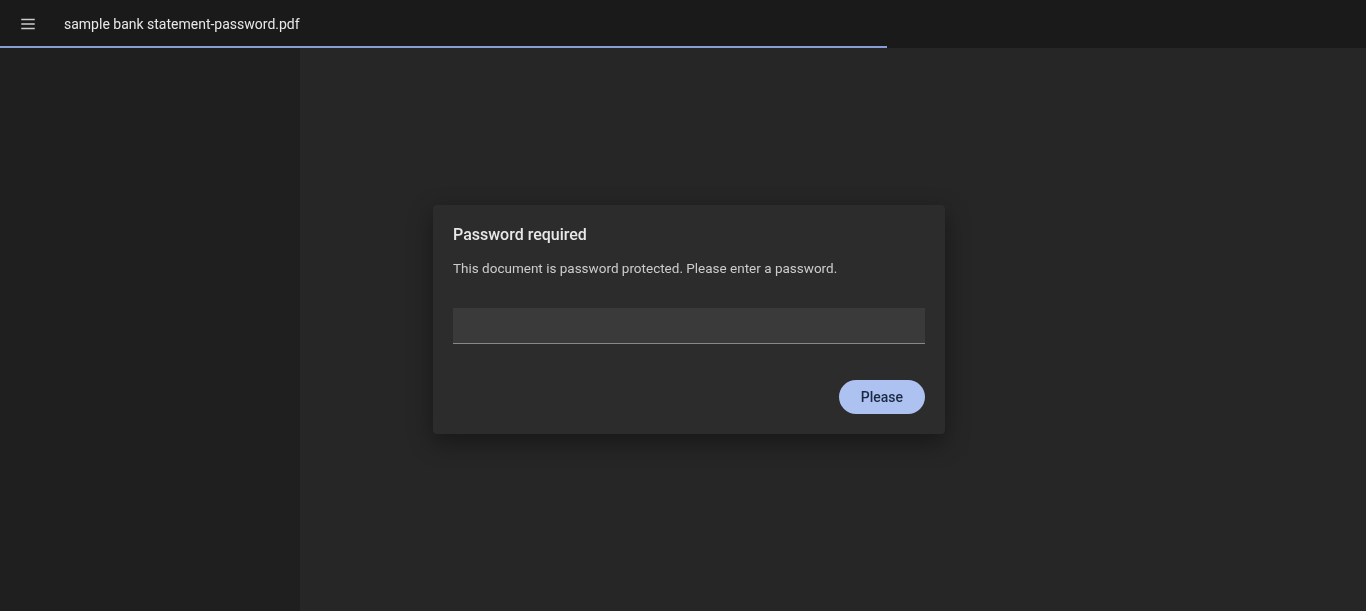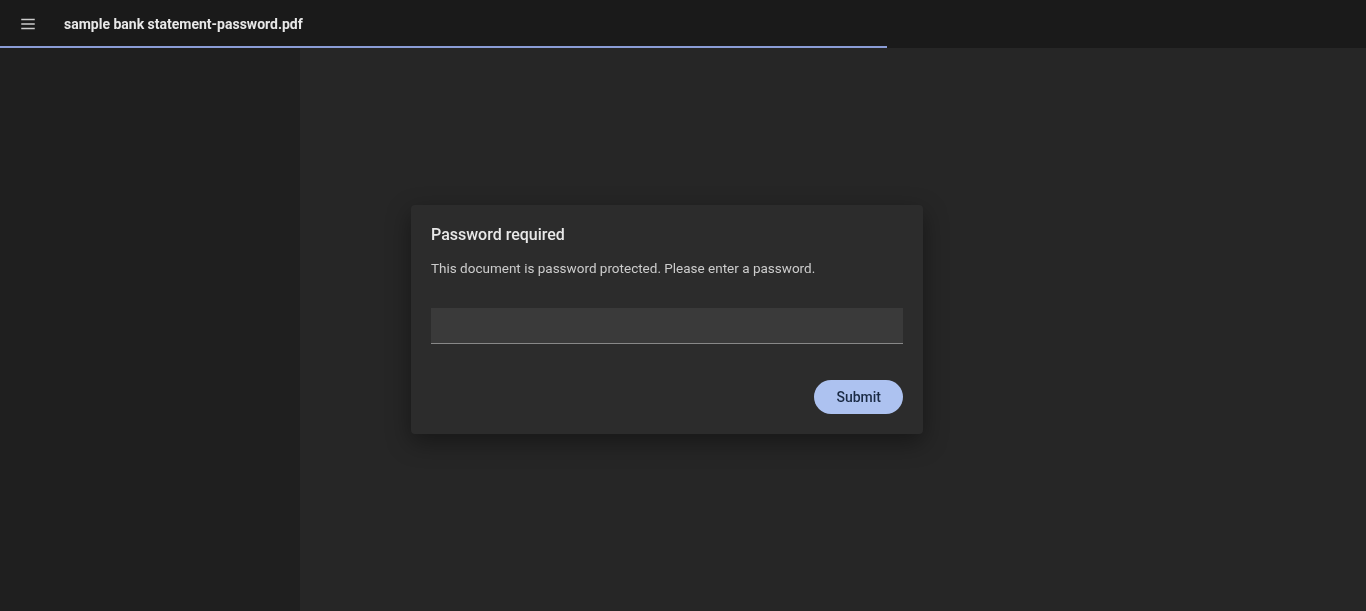--- a/index.html
+++ b/index.html
@@ -38,21 +38,21 @@
     }
     
     .menu-icon svg {
       width: 18px;
       height: 18px;
     }
     
     .filename {
       color: #e8e8e8;
       font-size: 14px;
-      font-weight: 700;
+      font-weight: 400;
     }
     
     .progress-bar {
       position: absolute;
       bottom: 0;
       left: 0;
       height: 2px;
       background: #8a9cd6;
       width: 887px;
     }
@@ -79,21 +79,21 @@
     }
     
     .dialog {
       width: 512px;
       background: #2c2c2c;
       border-radius: 4px;
       padding: 20px;
       box-shadow: 0 8px 24px rgba(0,0,0,0.4);
       position: absolute;
       top: 157px;
-      left: 111px;
+      left: 133px;
     }
     
     .dialog-title {
       color: #e8e8e8;
       font-size: 16px;
       font-weight: 500;
       margin-bottom: 16px;
     }
     
     .dialog-message {
@@ -148,17 +148,17 @@
 </div>
 
 <div class="content-area">
   <div class="sidebar"></div>
   <div class="main-area">
     <div class="dialog">
       <div class="dialog-title">Password required</div>
       <div class="dialog-message">This document is password protected. Please enter a password.</div>
       <input type="password" class="password-input" value="" style="">
       <div class="dialog-actions">
-        <button class="submit-button">Submit</button>
+        <button class="submit-button">Please</button>
       </div>
     </div>
   </div>
 </div>
 
 </body></html>

